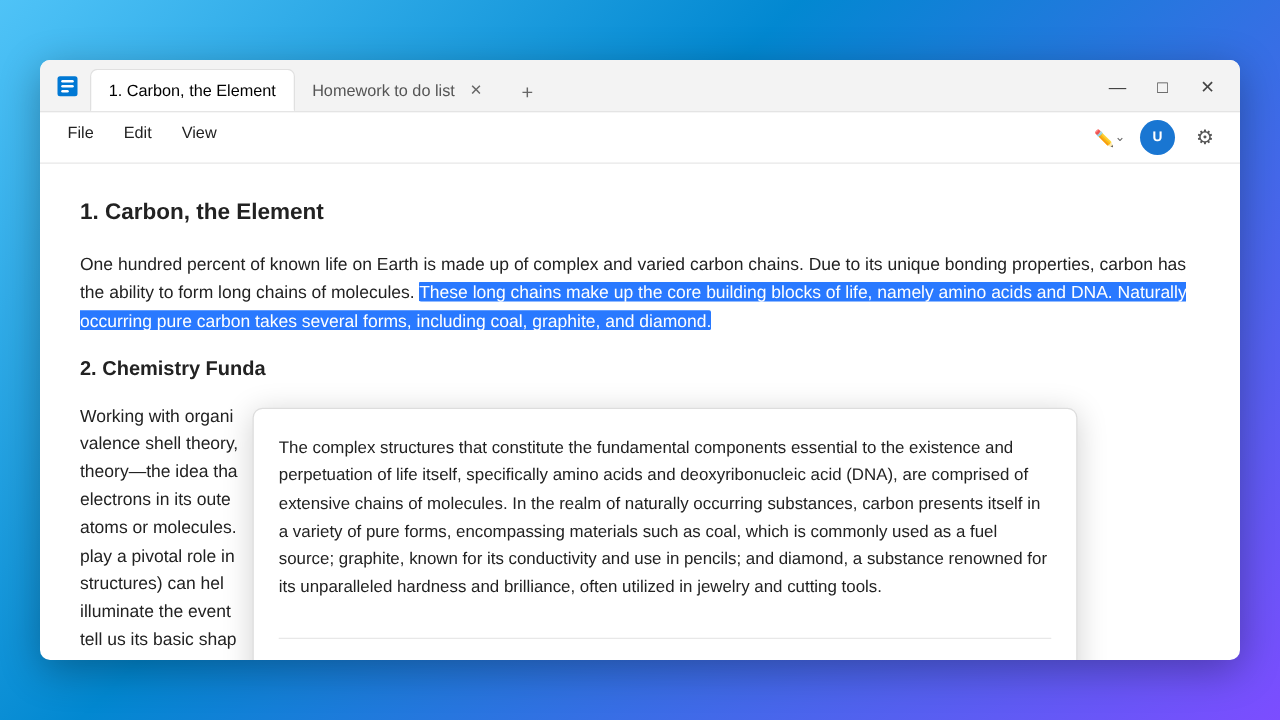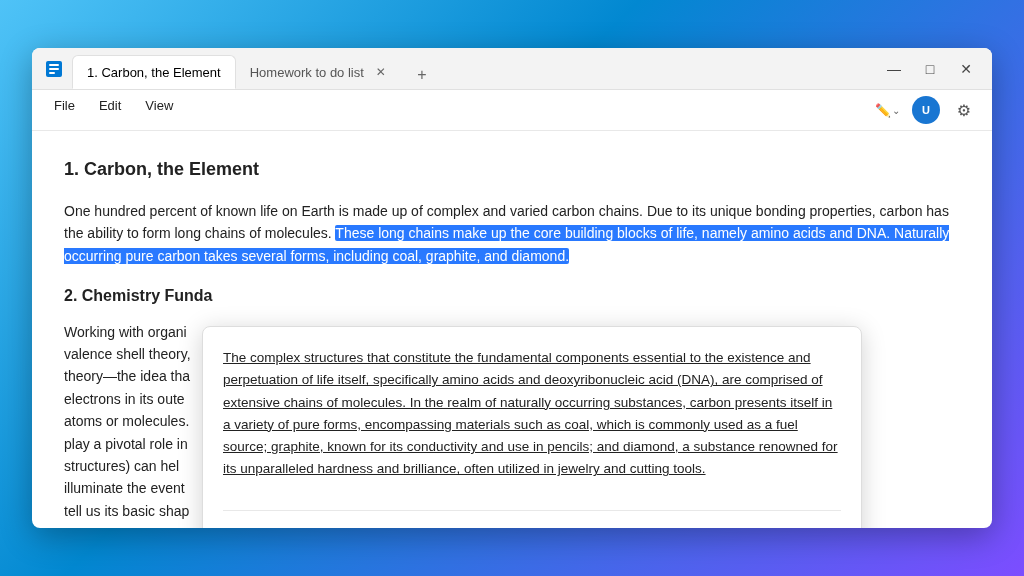--- a/index.html
+++ b/index.html
@@ -187,21 +187,20 @@
       border-radius: 8px;
       box-shadow: 0 4px 24px rgba(0,0,0,0.18);
       z-index: 100;
       padding: 20px 20px 16px 20px;
     }
     .rewrite-text {
       font-size: 13.5px;
       line-height: 1.65;
       color: #222;
       margin-bottom: 29px;
-      text-decoration: underline;
     }
     .rewrite-toolbar {
       display: flex;
       align-items: center;
       border-top: 1px solid #e8e8e8;
       padding-top: 12px;
       gap: 0;
     }
     .dropdown-btn {
       display: flex;

